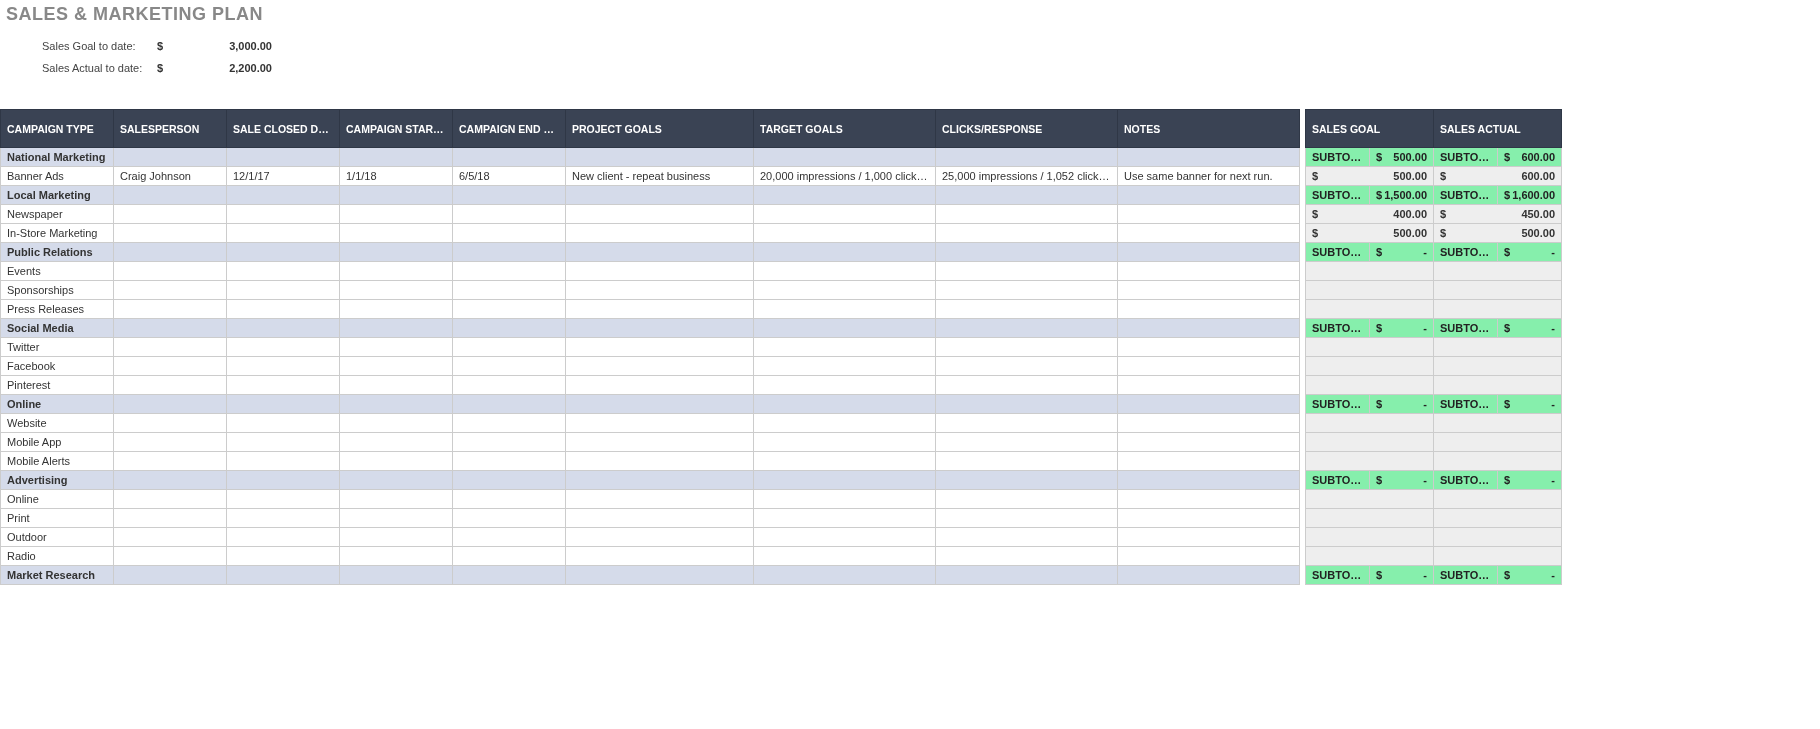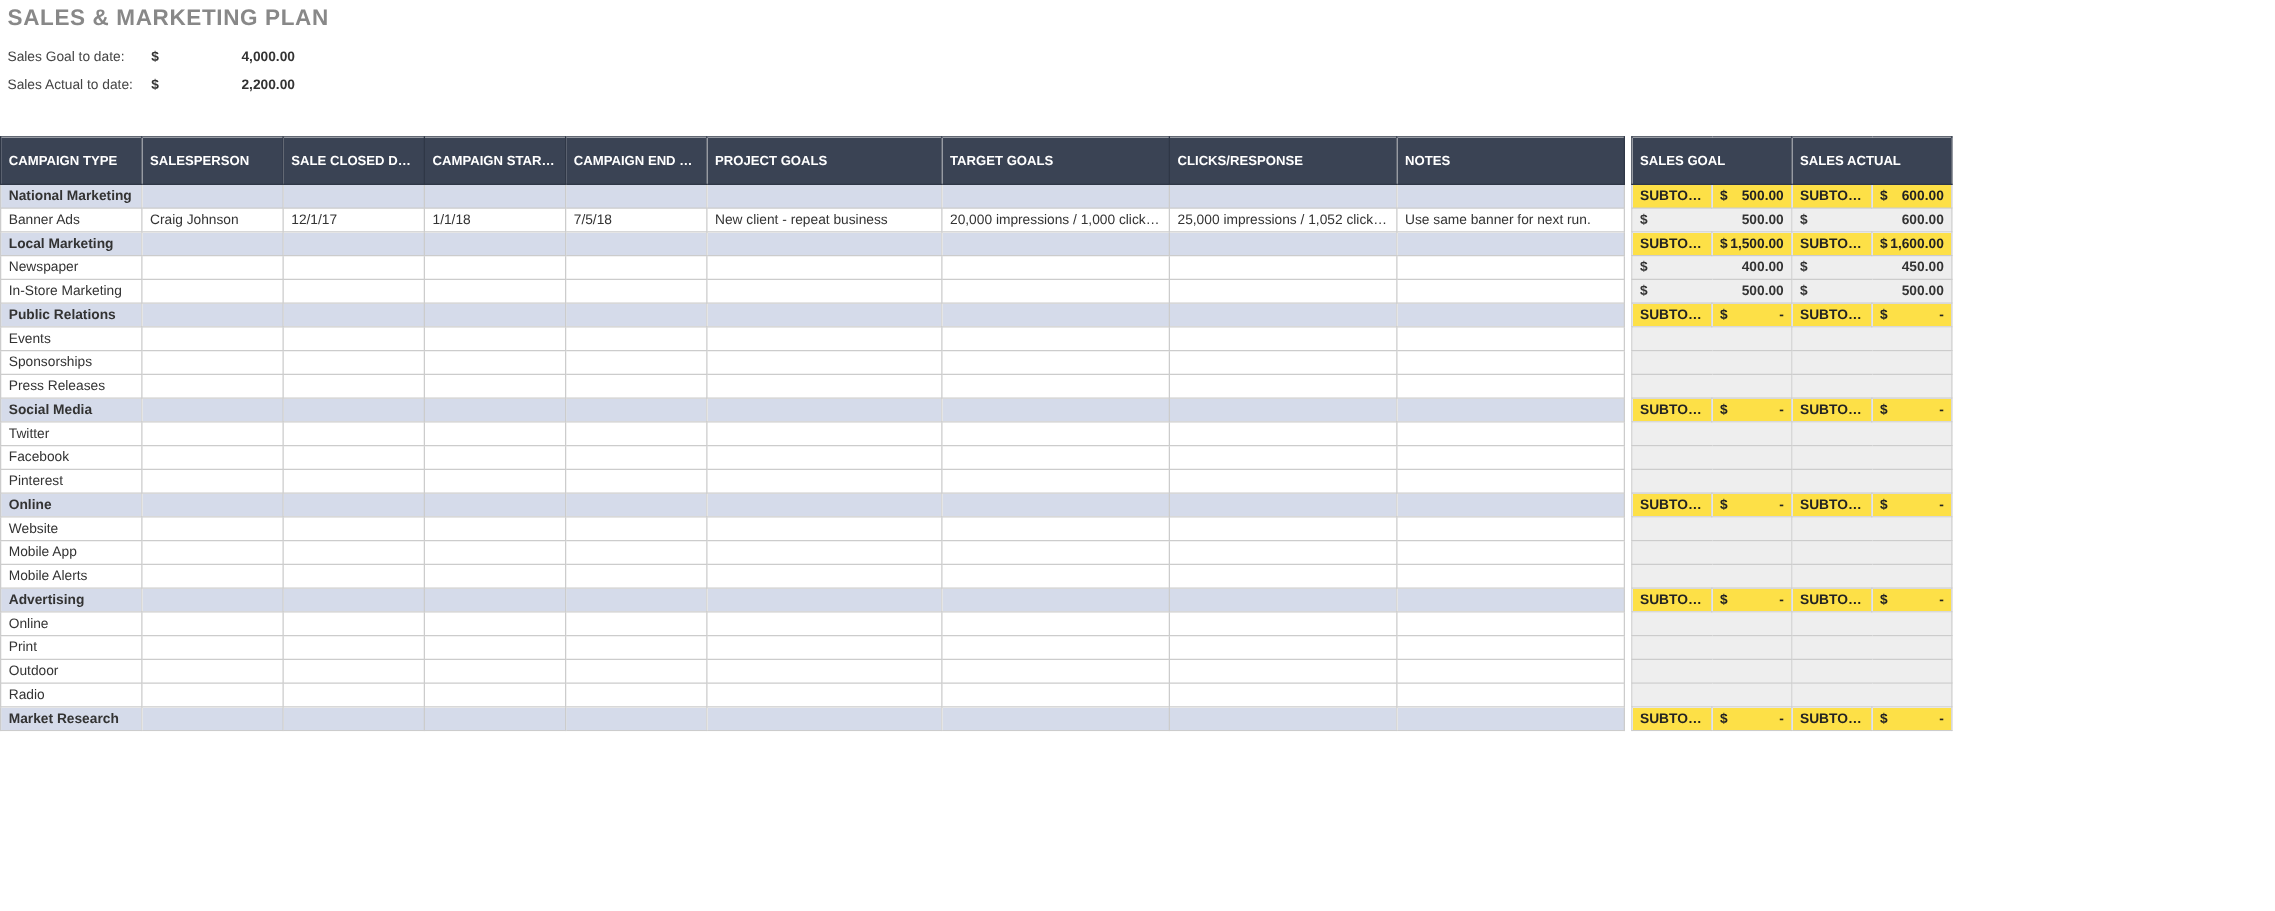--- a/index.html
+++ b/index.html
@@ -13,20 +13,21 @@
   .page-title {
     font-family: "Century Gothic", "Segoe UI", Arial, sans-serif;
     font-size: 18px;
     font-weight: bold;
     color: #888;
     letter-spacing: 0.5px;
     padding: 4px 6px 8px 6px;
   }
   .summary {
     padding: 2px 6px 30px 6px;
+    margin-left: 36px;
   }
   .summary-row {
     display: flex;
     align-items: center;
     height: 22px;
   }
   .summary-label { width: 115px; color:#444; }
   .summary-currency { width: 55px; font-weight: bold; }
   .summary-value { width: 60px; font-weight: bold; text-align: right; }
 
@@ -59,21 +60,21 @@
   .col-target { width: 182px; }
   .col-clicks { width: 182px; }
   .col-notes { width: 182px; }
   .col-spacer { width: 6px; }
   .col-sg-lbl { width: 64px; }
   .col-sg-val { width: 64px; }
   .col-sa-lbl { width: 64px; }
   .col-sa-val { width: 64px; }
 
   tr.section td { background: #d5dbea; font-weight: bold; }
-  tr.section td.sub-lbl, tr.section td.sub-val { background:#fde047; color:#222; }
+  tr.section td.sub-lbl, tr.section td.sub-val { background:#86efac; color:#222; }
   tr.data td.amt-lbl, tr.data td.amt-val { background:#eee; }
 
   td.sub-lbl, td.amt-lbl { font-weight: bold; }
   td.sub-val, td.amt-val { text-align:right; font-weight:bold; }
   
   .money { display:flex; justify-content:space-between; }
   .money .s { }
   .money .v { text-align:center; }
 
   td.spacer, th.spacer { border:none; background:#fff; padding:0; }
@@ -81,21 +82,21 @@
 </style>
 </head>
 <body>
 
 <div class="page-title">SALES &amp; MARKETING PLAN</div>
 
 <div class="summary">
   <div class="summary-row">
     <div class="summary-label">Sales Goal to date:</div>
     <div class="summary-currency">$</div>
-    <div class="summary-value">4,000.00</div>
+    <div class="summary-value">3,000.00</div>
   </div>
   <div class="summary-row">
     <div class="summary-label">Sales Actual to date:</div>
     <div class="summary-currency">$</div>
     <div class="summary-value">2,200.00</div>
   </div>
 </div>
 
 <table>
   <colgroup>
@@ -155,21 +156,21 @@
             <span class="s">$</span>
             <span class="v">600.00</span>
           </div>
         </td>
       </tr>
       <tr class="data">
         <td>Banner Ads</td>
         <td>Craig Johnson</td>
         <td>12/1/17</td>
         <td>1/1/18</td>
-        <td>7/5/18</td>
+        <td>6/5/18</td>
         <td>New client - repeat business</td>
         <td>20,000 impressions / 1,000 click-thrus</td>
         <td>25,000 impressions / 1,052 click-thrus</td>
         <td>Use same banner for next run.</td>
         <td class="spacer"></td>
         <td class="amt-lbl" colspan="2">
           <div class="money">
             <span class="s">$</span>
             <span class="v">500.00</span>
           </div>

